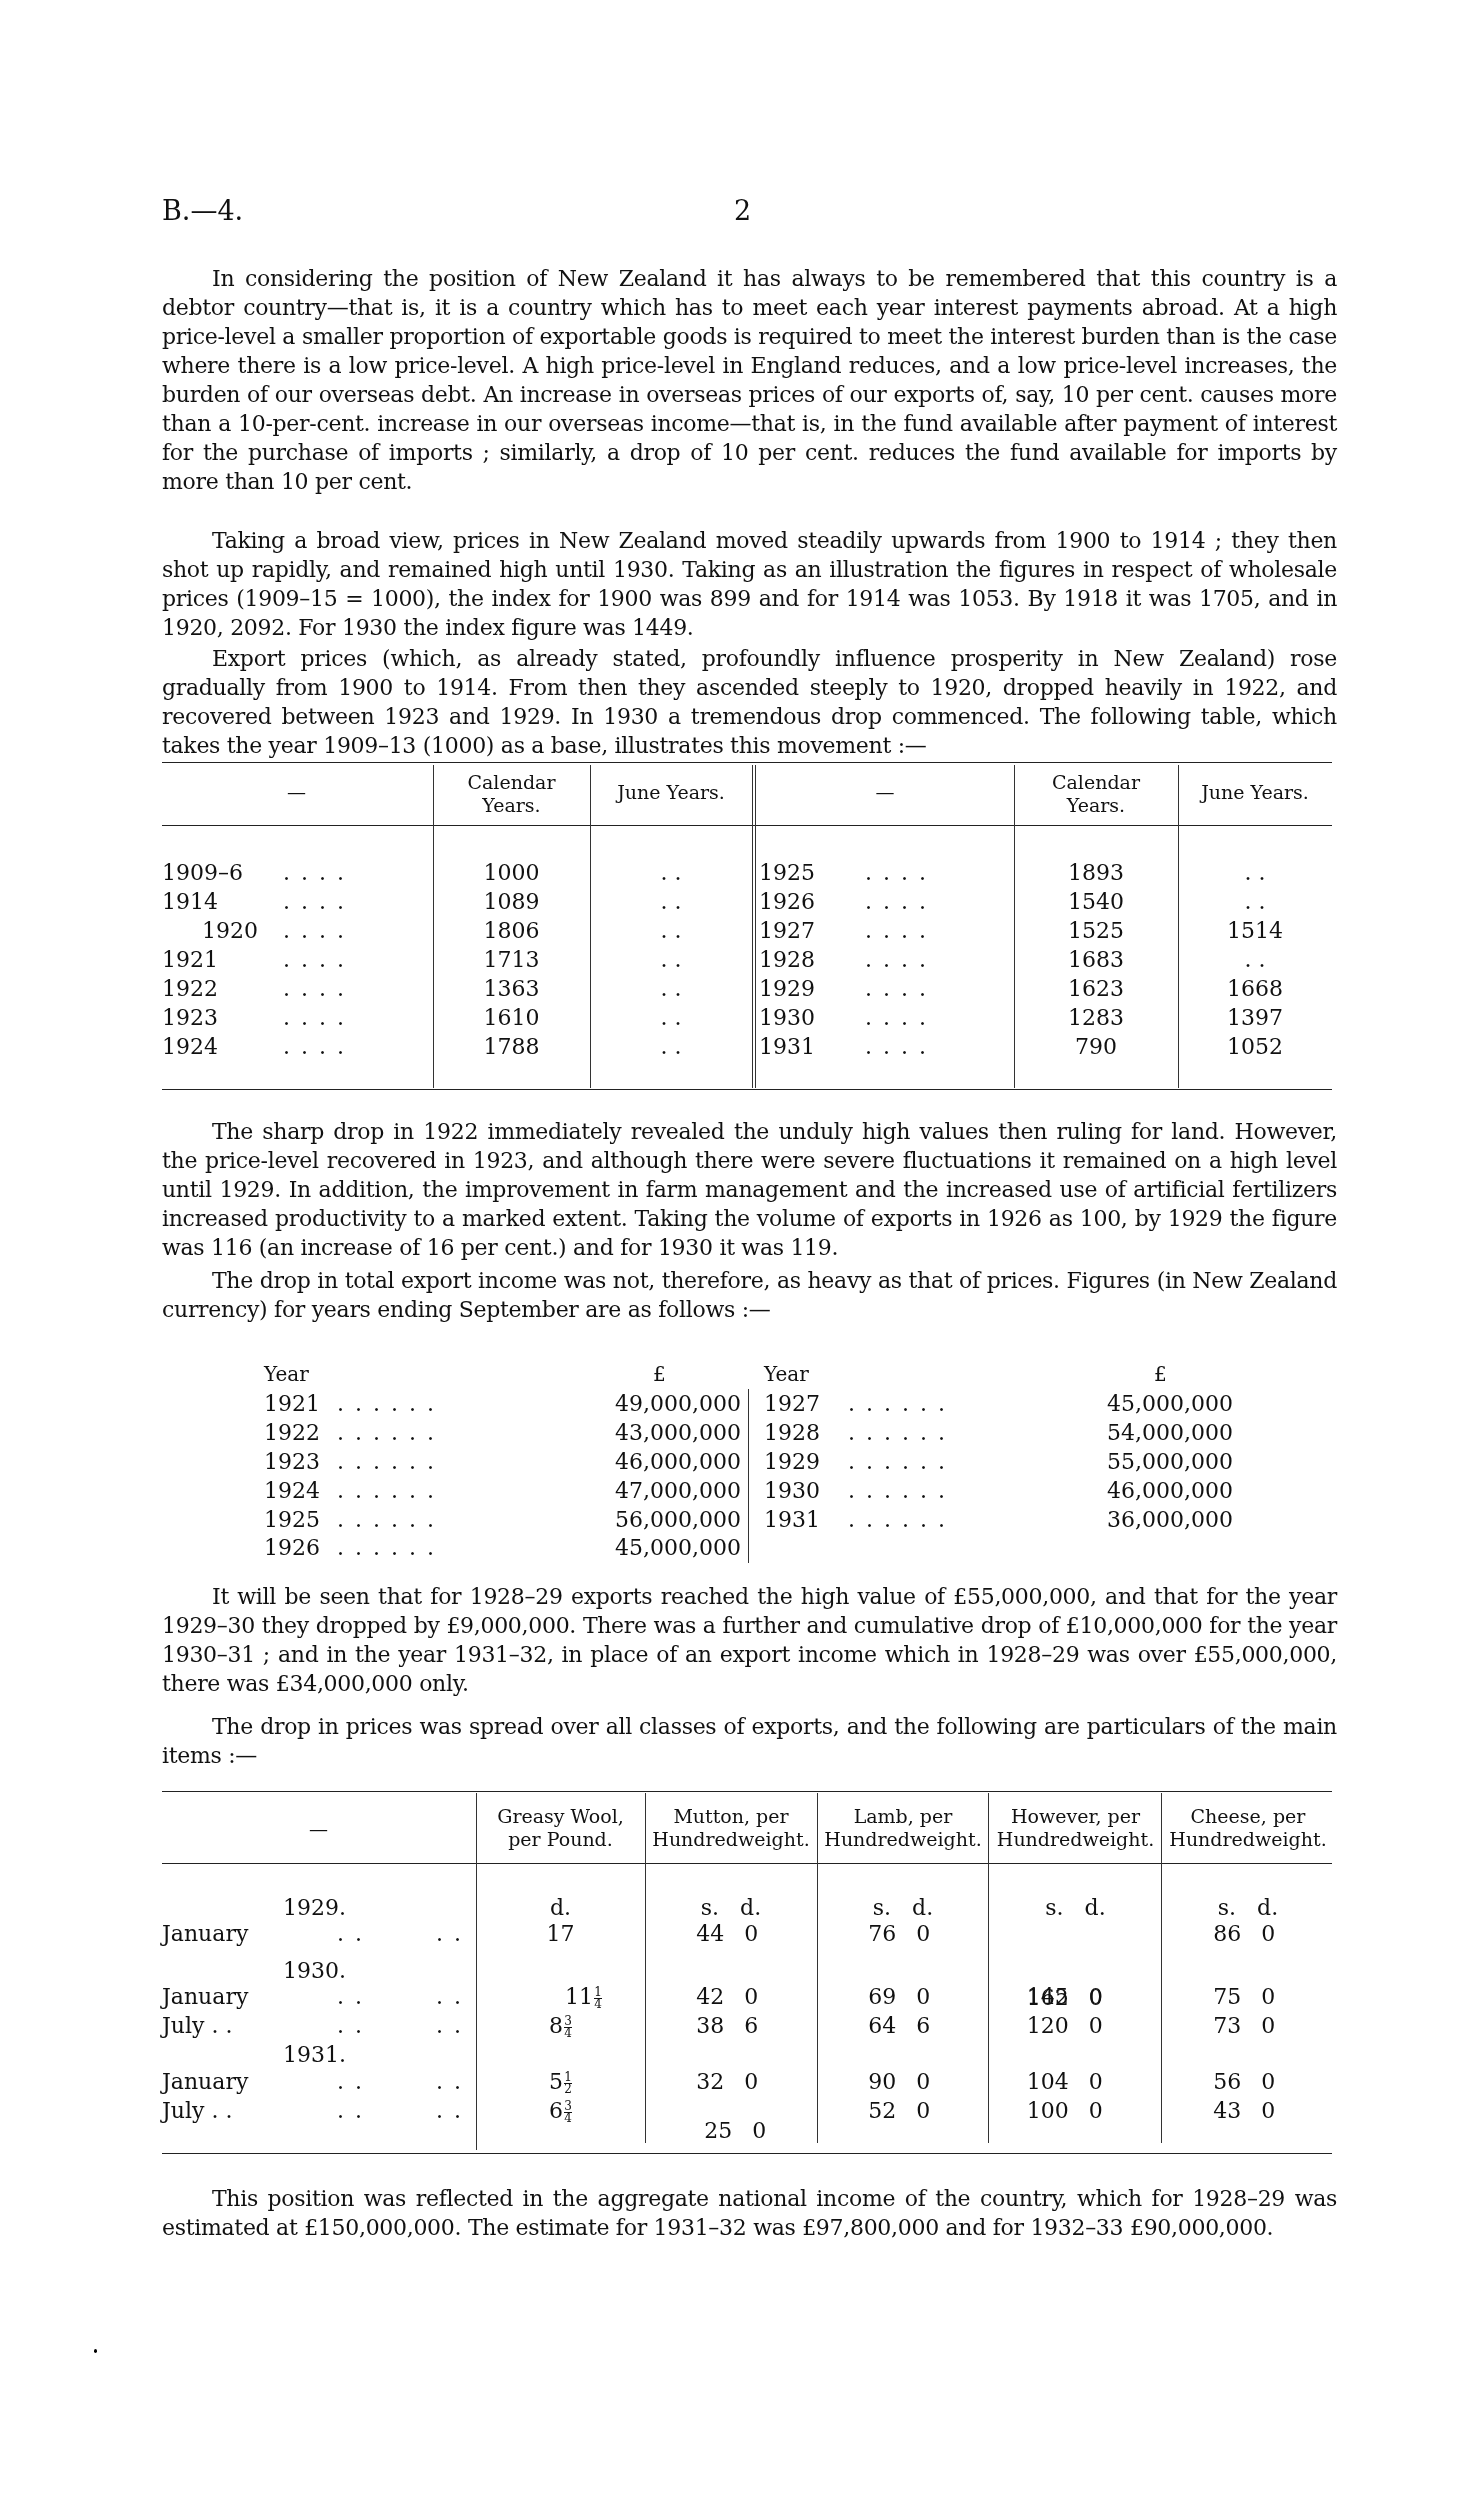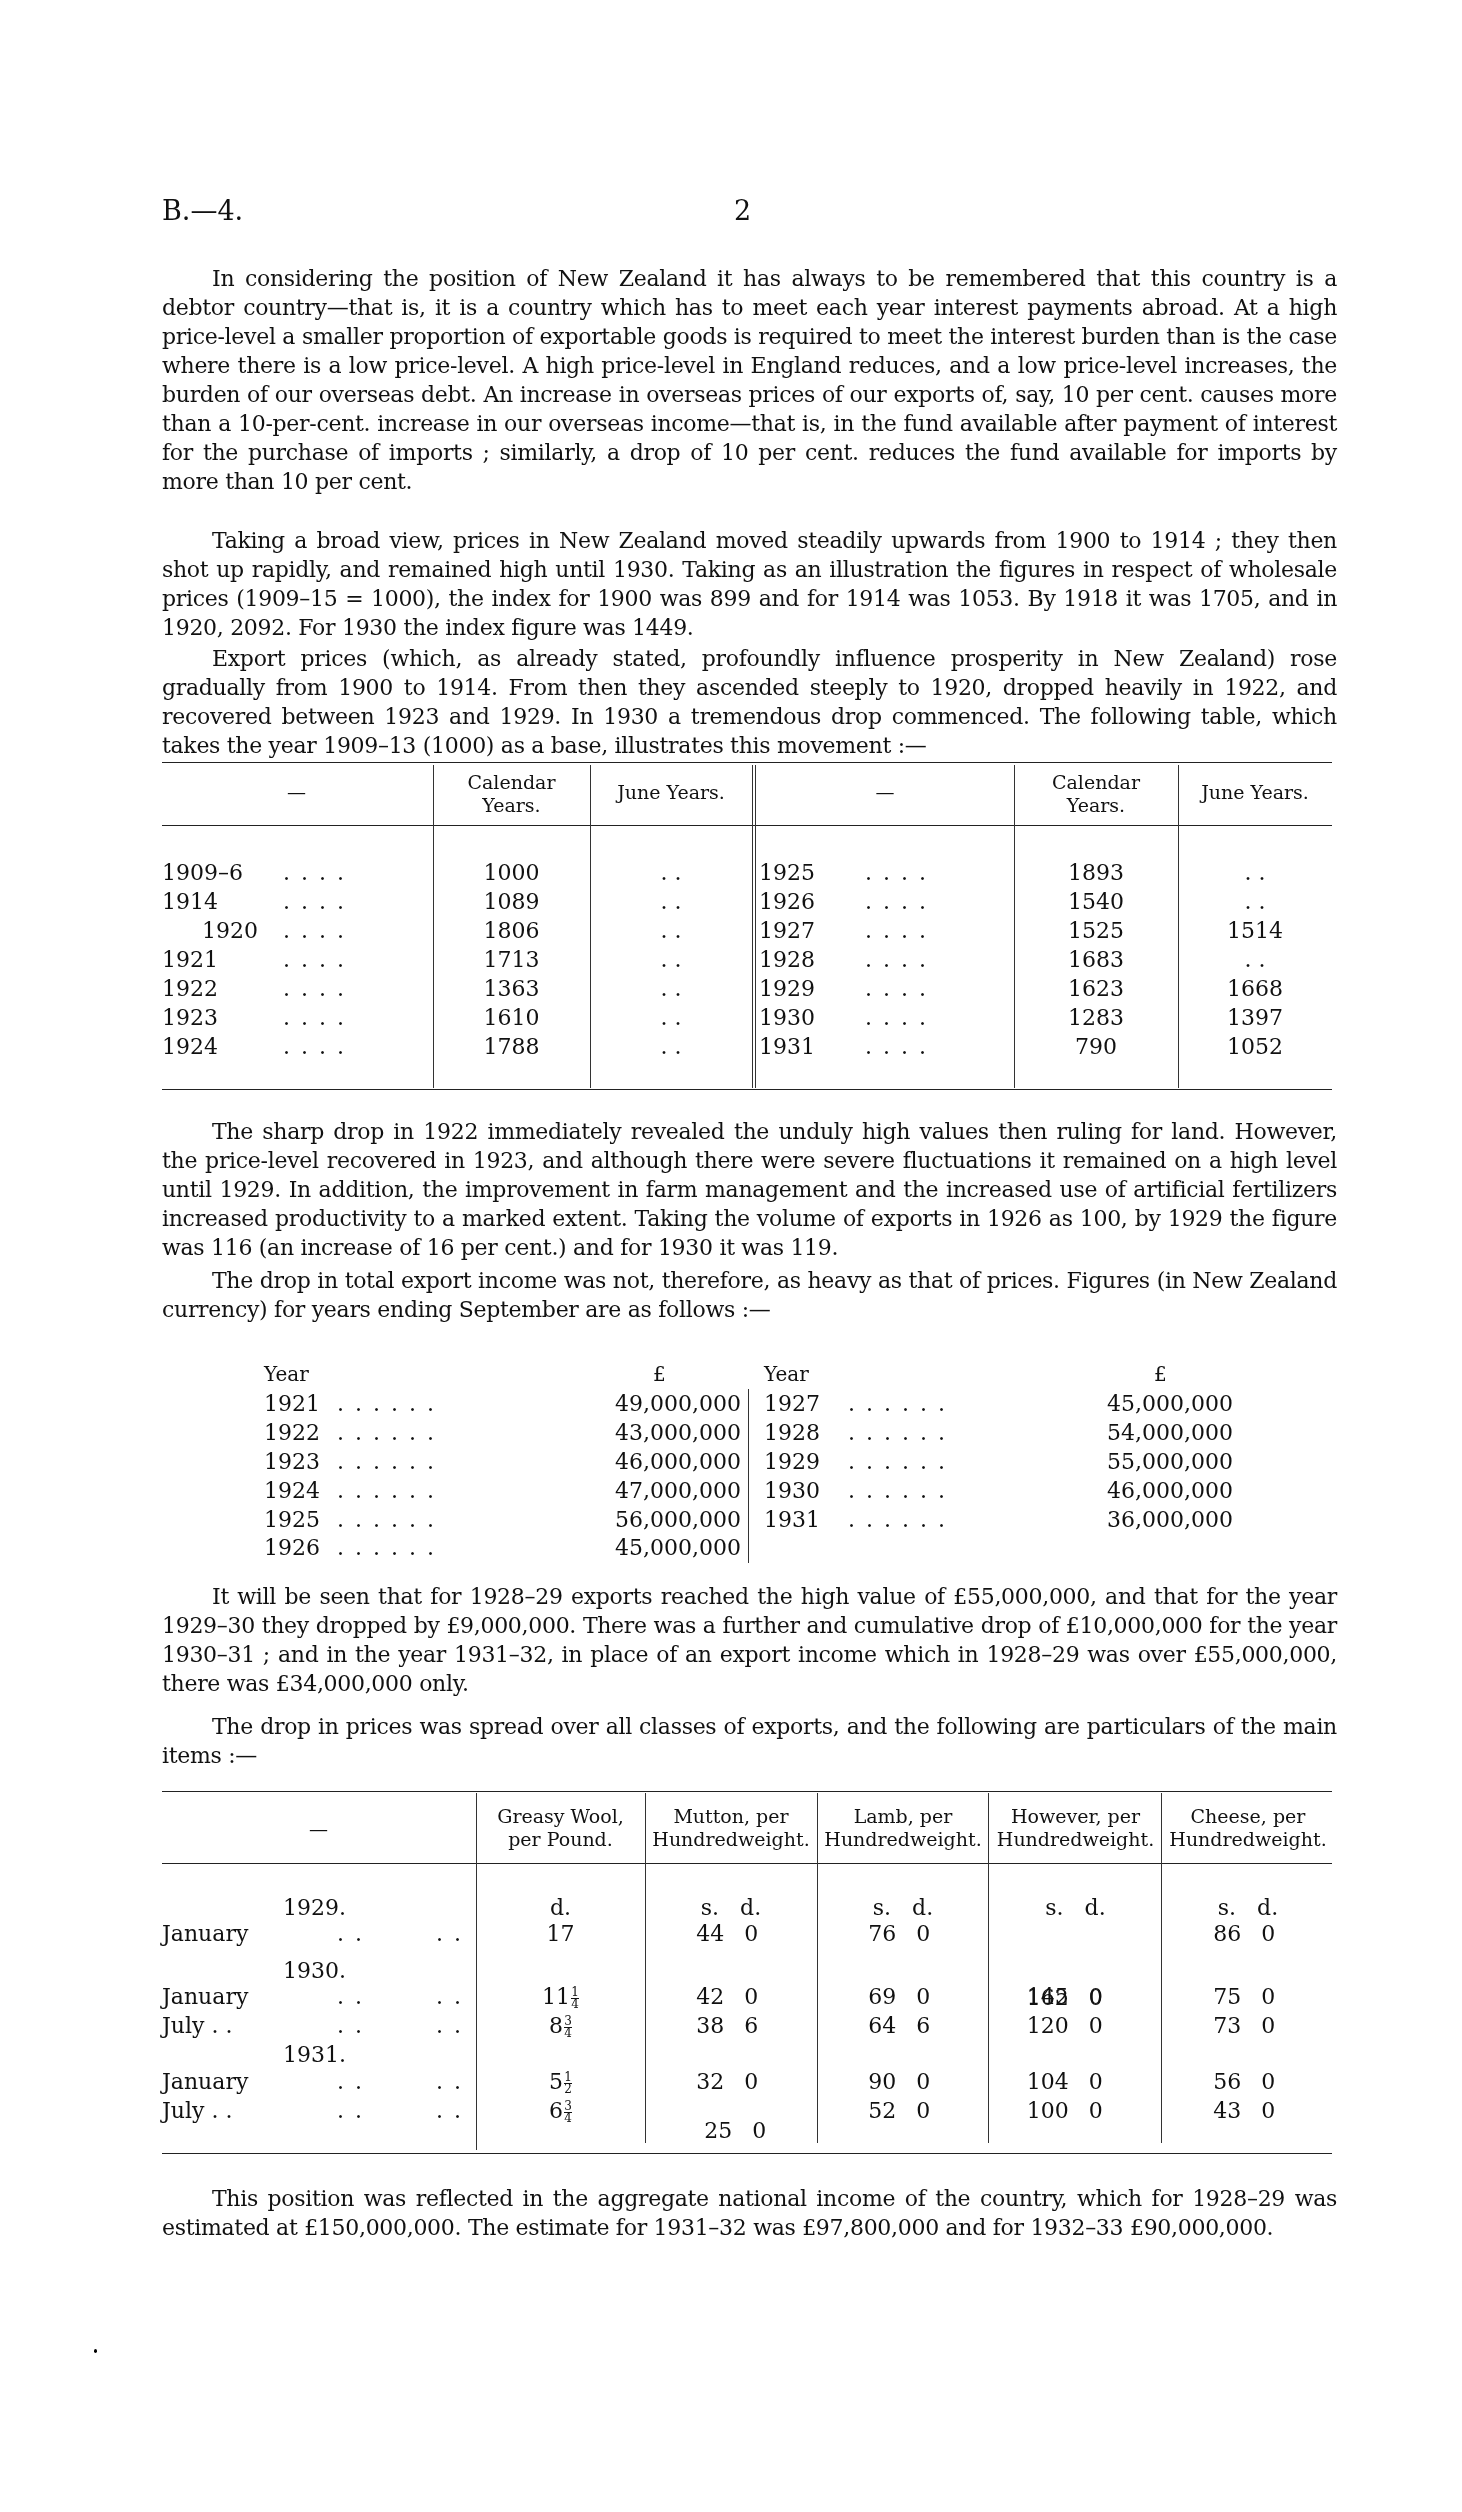--- a/index.html
+++ b/index.html
@@ -220,21 +220,21 @@
         <div class="cell" style="left:162px;top:1919px;">January</div>
         <div class="dots" style="left:337px;top:1919px;white-space:pre;">. .        . .</div>
         <div class="cell c" style="left:477px;top:1919px;width:167px;"><span>17</span></div>
         <div class="cell" style="left:646px;top:1919px;width:170px;"><span style="display:inline-block;width:46%;text-align:right;">44</span><span style="display:inline-block;width:20%;text-align:right;">0</span></div>
         <div class="cell" style="left:818px;top:1919px;width:170px;"><span style="display:inline-block;width:46%;text-align:right;">76</span><span style="display:inline-block;width:20%;text-align:right;">0</span></div>
         <div class="cell" style="left:990px;top:1983px;width:171px;"><span style="display:inline-block;width:46%;text-align:right;">162</span><span style="display:inline-block;width:20%;text-align:right;">0</span></div>
         <div class="cell" style="left:1163px;top:1919px;width:170px;"><span style="display:inline-block;width:46%;text-align:right;">86</span><span style="display:inline-block;width:20%;text-align:right;">0</span></div>
         <div class="cell" style="left:283px;top:1956px;">1930.</div>
         <div class="cell" style="left:162px;top:1982px;">January</div>
         <div class="dots" style="left:337px;top:1982px;white-space:pre;">. .        . .</div>
-        <div class="cell c" style="left:477px;top:1982px;width:167px;"><span>11</span><span class="frac"><span style="border-bottom:0.7px solid #111;">1</span><span>4</span></span></div>
+        <div class="cell c" style="left:500px;top:1982px;width:167px;"><span>11</span><span class="frac"><span style="border-bottom:0.7px solid #111;">1</span><span>4</span></span></div>
         <div class="cell" style="left:646px;top:1982px;width:170px;"><span style="display:inline-block;width:46%;text-align:right;">42</span><span style="display:inline-block;width:20%;text-align:right;">0</span></div>
         <div class="cell" style="left:818px;top:1982px;width:170px;"><span style="display:inline-block;width:46%;text-align:right;">69</span><span style="display:inline-block;width:20%;text-align:right;">0</span></div>
         <div class="cell" style="left:990px;top:1982px;width:171px;"><span style="display:inline-block;width:46%;text-align:right;">145</span><span style="display:inline-block;width:20%;text-align:right;">0</span></div>
         <div class="cell" style="left:1163px;top:1982px;width:170px;"><span style="display:inline-block;width:46%;text-align:right;">75</span><span style="display:inline-block;width:20%;text-align:right;">0</span></div>
         <div class="cell" style="left:162px;top:2011px;">July . .</div>
         <div class="dots" style="left:337px;top:2011px;white-space:pre;">. .        . .</div>
         <div class="cell c" style="left:477px;top:2011px;width:167px;"><span>8</span><span class="frac"><span style="border-bottom:0.7px solid #111;">3</span><span>4</span></span></div>
         <div class="cell" style="left:646px;top:2011px;width:170px;"><span style="display:inline-block;width:46%;text-align:right;">38</span><span style="display:inline-block;width:20%;text-align:right;">6</span></div>
         <div class="cell" style="left:818px;top:2011px;width:170px;"><span style="display:inline-block;width:46%;text-align:right;">64</span><span style="display:inline-block;width:20%;text-align:right;">6</span></div>
         <div class="cell" style="left:990px;top:2011px;width:171px;"><span style="display:inline-block;width:46%;text-align:right;">120</span><span style="display:inline-block;width:20%;text-align:right;">0</span></div>

